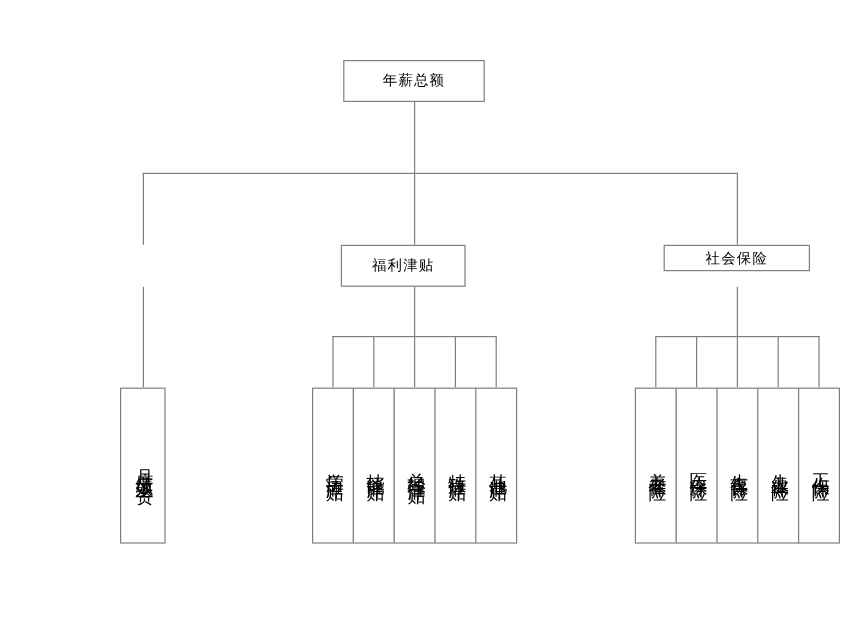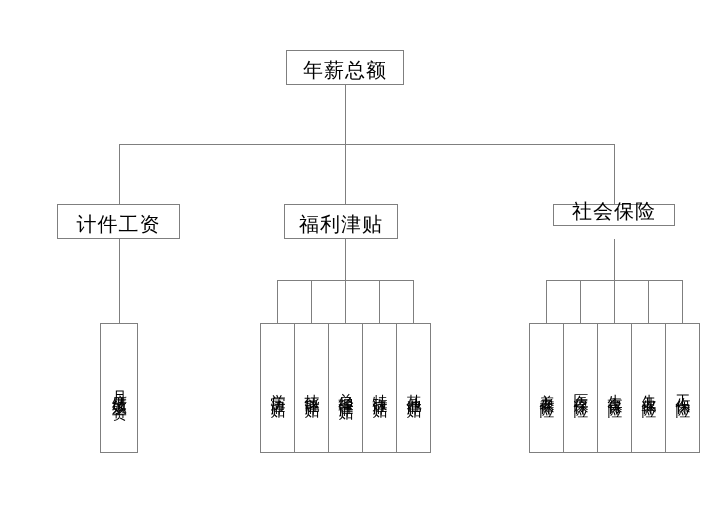--- a/index.html
+++ b/index.html
@@ -25,24 +25,23 @@
     position: absolute;
     border: 1px solid var(--border-color);
     background: var(--bg-color);
     color: var(--text-color);
     display: flex;
     align-items: center;
     justify-content: center;
     text-align: center;
   }
   .node.hbox {
-    font-size: 20px;
+    font-size: 12px;
     letter-spacing: 1px;
     white-space: nowrap;
-    align-items: flex-end;
   }
   .node.vbox {
     font-size: 15px;
     writing-mode: vertical-rl;
     text-orientation: upright;
     letter-spacing: 3px;
     line-height: 1;
   }
   .node span { display: block; }
 </style>
@@ -72,24 +71,21 @@
   <div class="line v" style="left:546px; top:280px; height:43px;"></div>
   <div class="line v" style="left:580px; top:280px; height:43px;"></div>
   <div class="line v" style="left:614px; top:280px; height:43px;"></div>
   <div class="line v" style="left:648px; top:280px; height:43px;"></div>
   <div class="line v" style="left:682px; top:280px; height:43px;"></div>
 
   <div class="node hbox" style="left:286px; top:50px; width:118px; height:35px;">
     <span>年薪总额</span>
   </div>
 
-  <div class="node hbox" style="left:57px; top:204px; width:123px; height:35px;">
-    <span>计件工资</span>
-  </div>
-  <div class="node hbox" style="left:284px; top:204px; width:114px; height:35px;">
+  <div class="node hbox" style="left:284px; top:204px; width:104px; height:35px;">
     <span>福利津贴</span>
   </div>
   <div class="node hbox" style="left:553px; top:204px; width:122px; height:22px;">
     <span>社会保险</span>
   </div>
 
   <div class="node vbox" style="left:100px; top:323px; width:38px; height:130px;">
     <span>月度绩效工资</span>
   </div>
 

